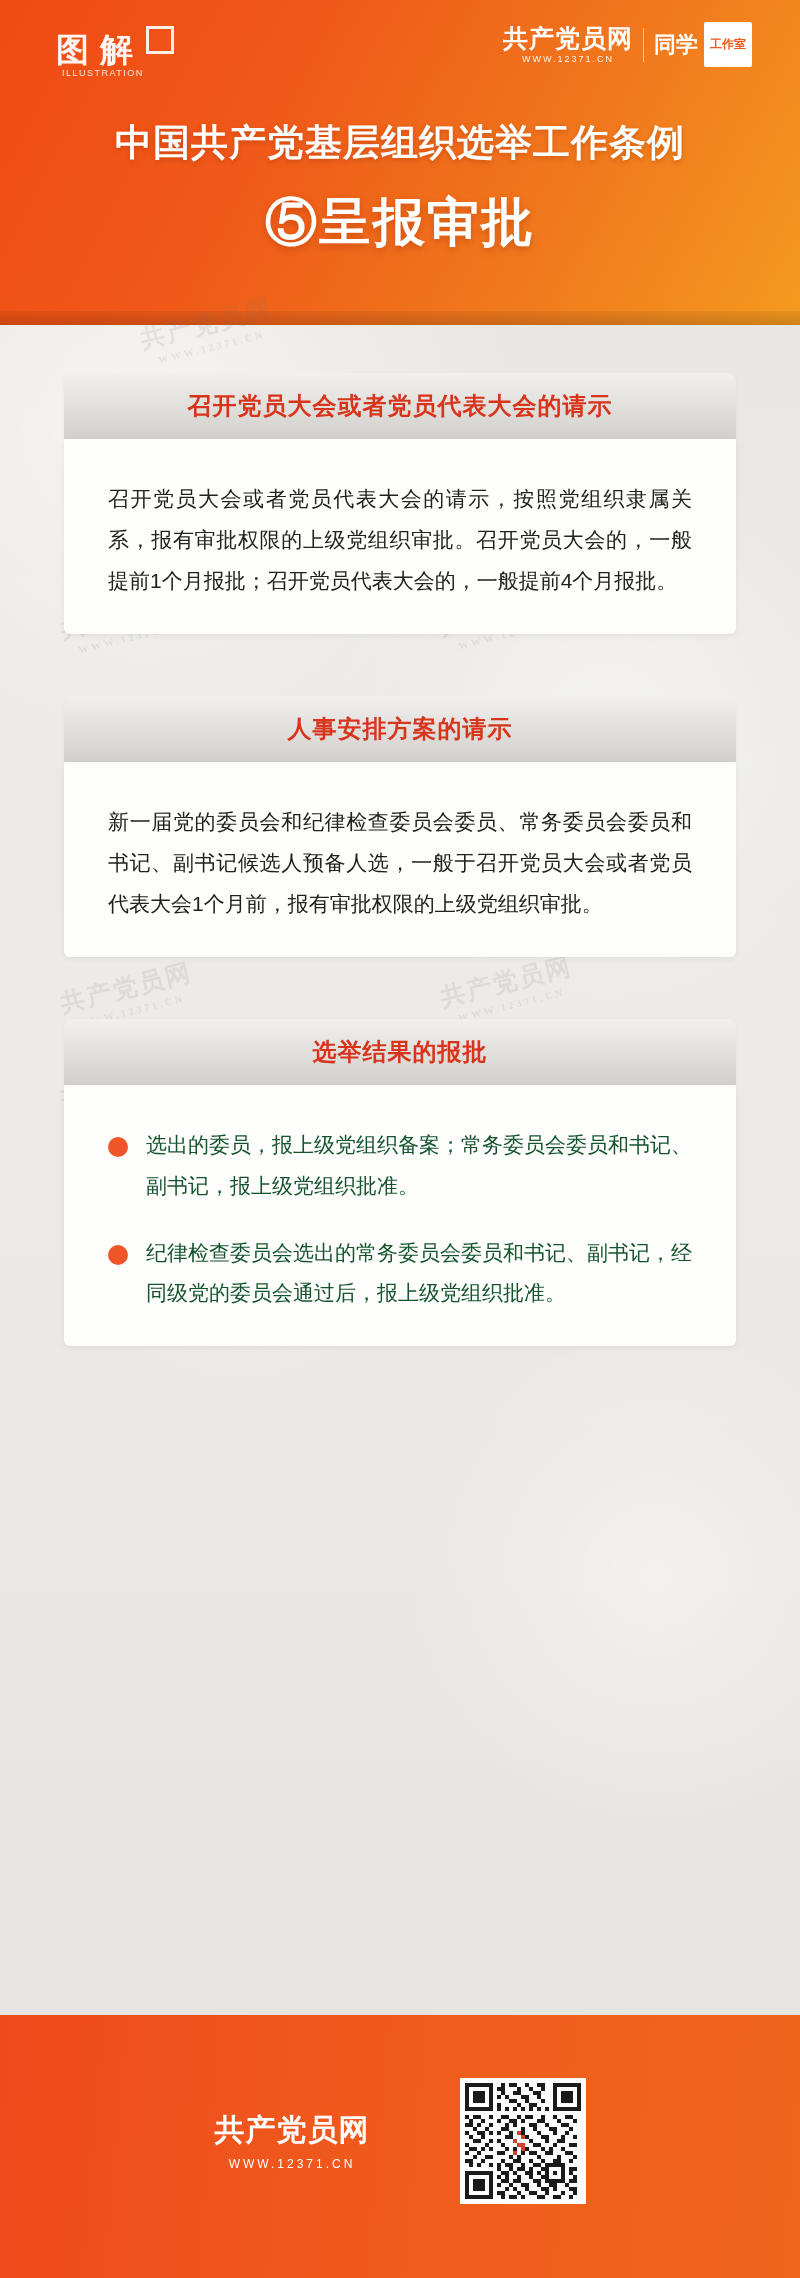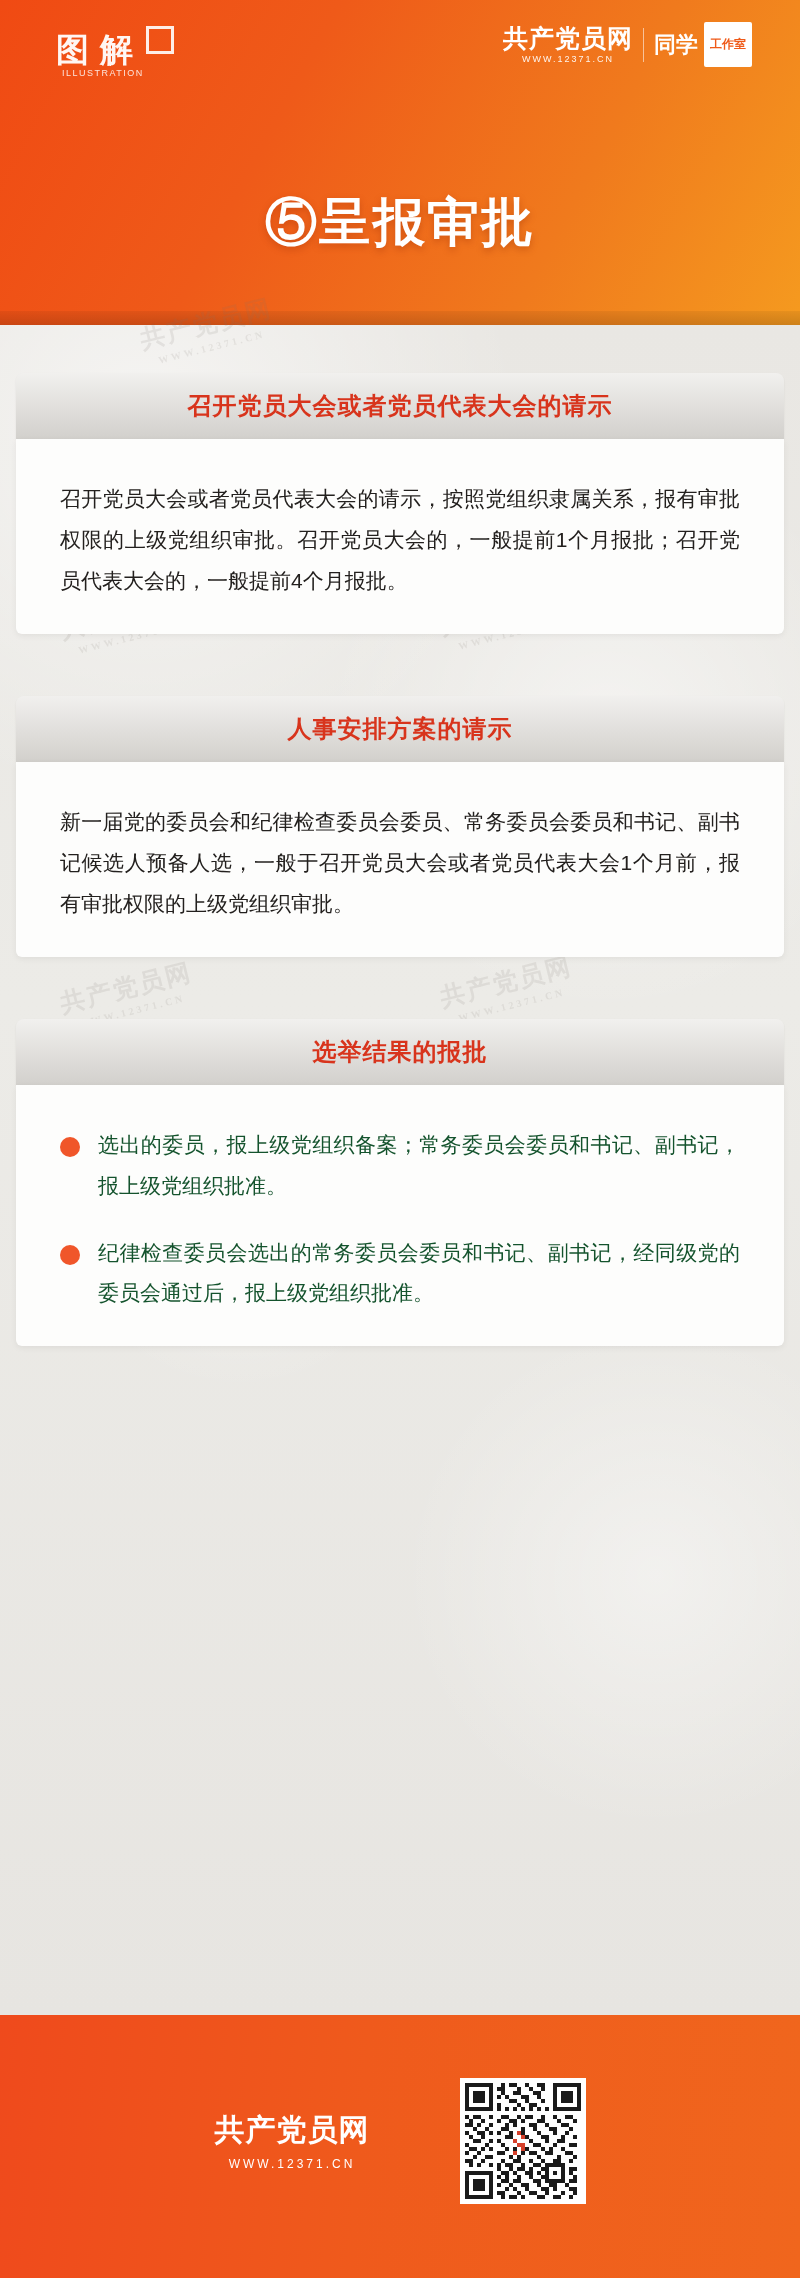--- a/index.html
+++ b/index.html
@@ -160,21 +160,21 @@
     font-family: "Liberation Serif", serif;
     font-weight: bold;
     transform: rotate(-14deg);
     pointer-events: none;
     user-select: none;
   }
   .wm .wm-main { font-size: 25px; letter-spacing: 2px; white-space: nowrap; }
   .wm .wm-url { font-size: 10px; letter-spacing: 3px; text-align: center; margin-top: 2px; }
 
   .card {
-    width: 768px;
+    width: 672px;
     margin: 0 auto 62px auto;
     position: relative;
   }
   .card-head {
     height: 66px;
     background: linear-gradient(180deg, #f1f0ee 0%, #e0dedb 55%, #d2d0cc 100%);
     border-radius: 8px 8px 0 0;
     display: flex;
     align-items: center;
     justify-content: center;
@@ -280,20 +280,21 @@
         <div class="b-main">共产党员网</div>
         <div class="b-url">WWW.12371.CN</div>
       </div>
       <div class="brand-sep"></div>
       <div class="brand-studio">
         <span class="bs-text">同学</span>
         <span class="bs-badge">工作室</span>
       </div>
     </div>
 
+    <div class="title-main">中国共产党基层组织选举工作条例</div>
     <div class="title-sub">⑤呈报审批</div>
   </div>
 
   <div class="content">
 
     <div class="wm" style="left:140px; top:-18px;">
       <div class="wm-main">共产党员网</div>
       <div class="wm-url">WWW.12371.CN</div>
     </div>
     <div class="wm" style="left:60px; top:272px;">

